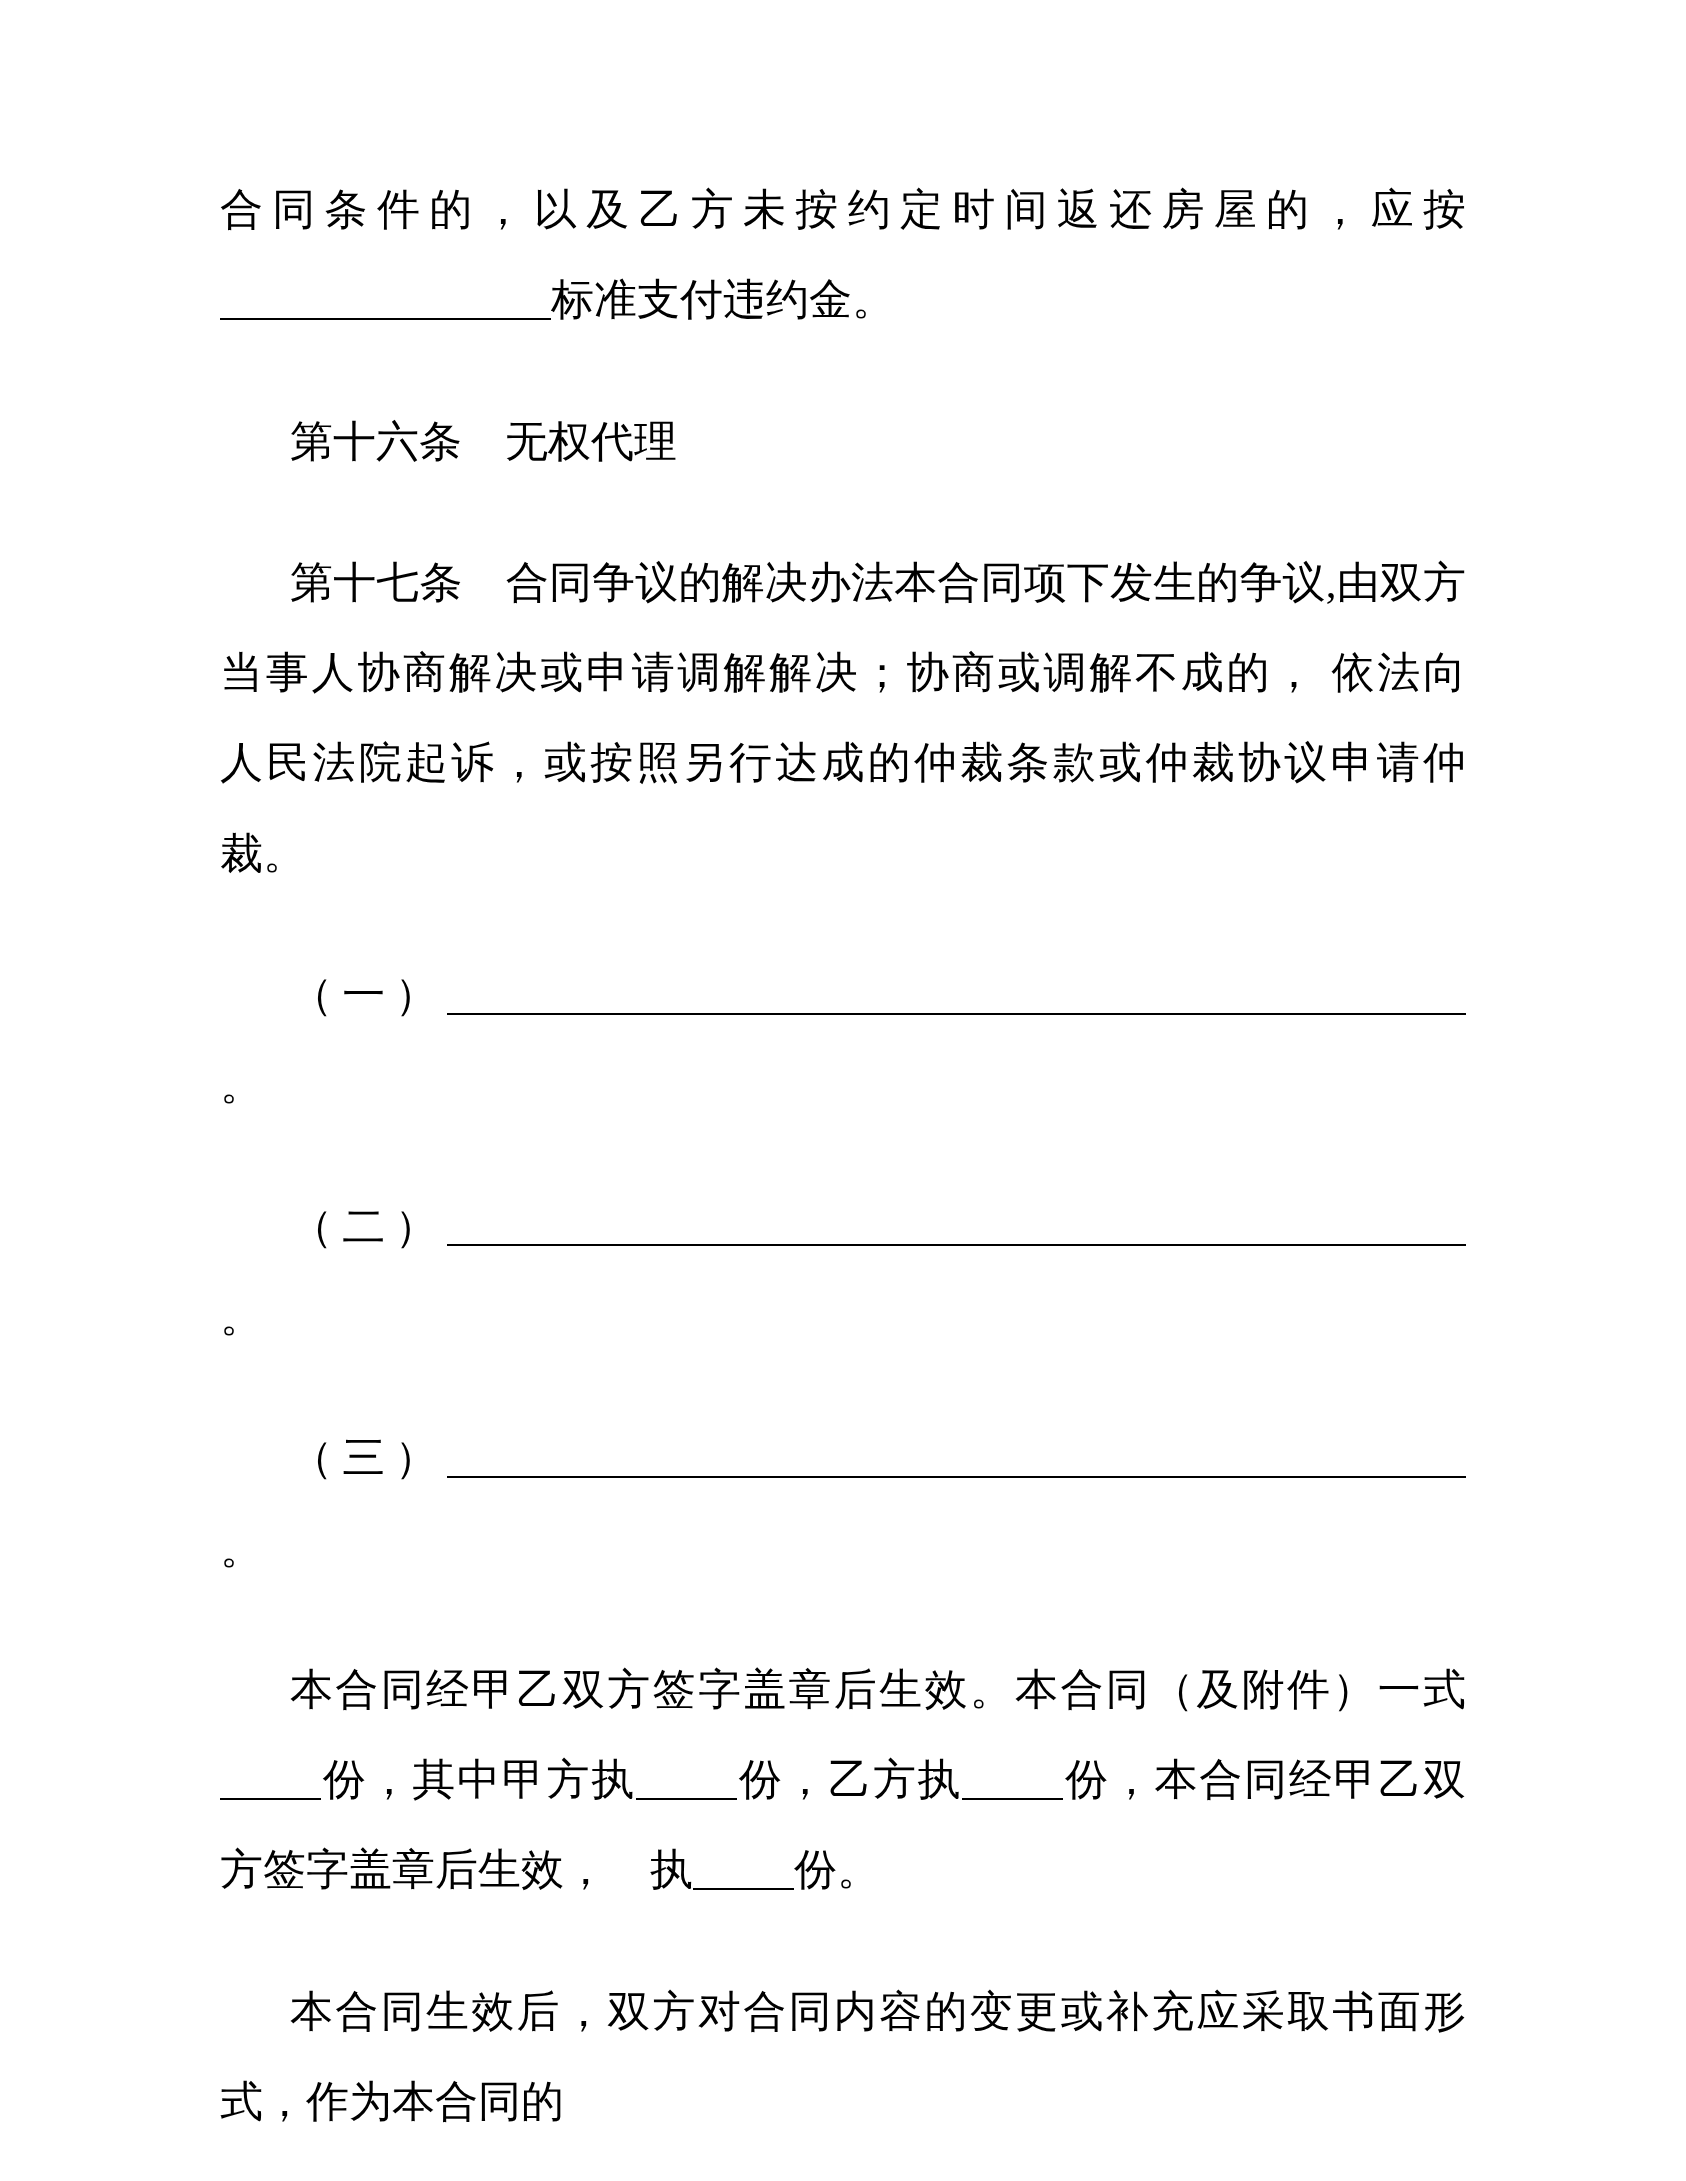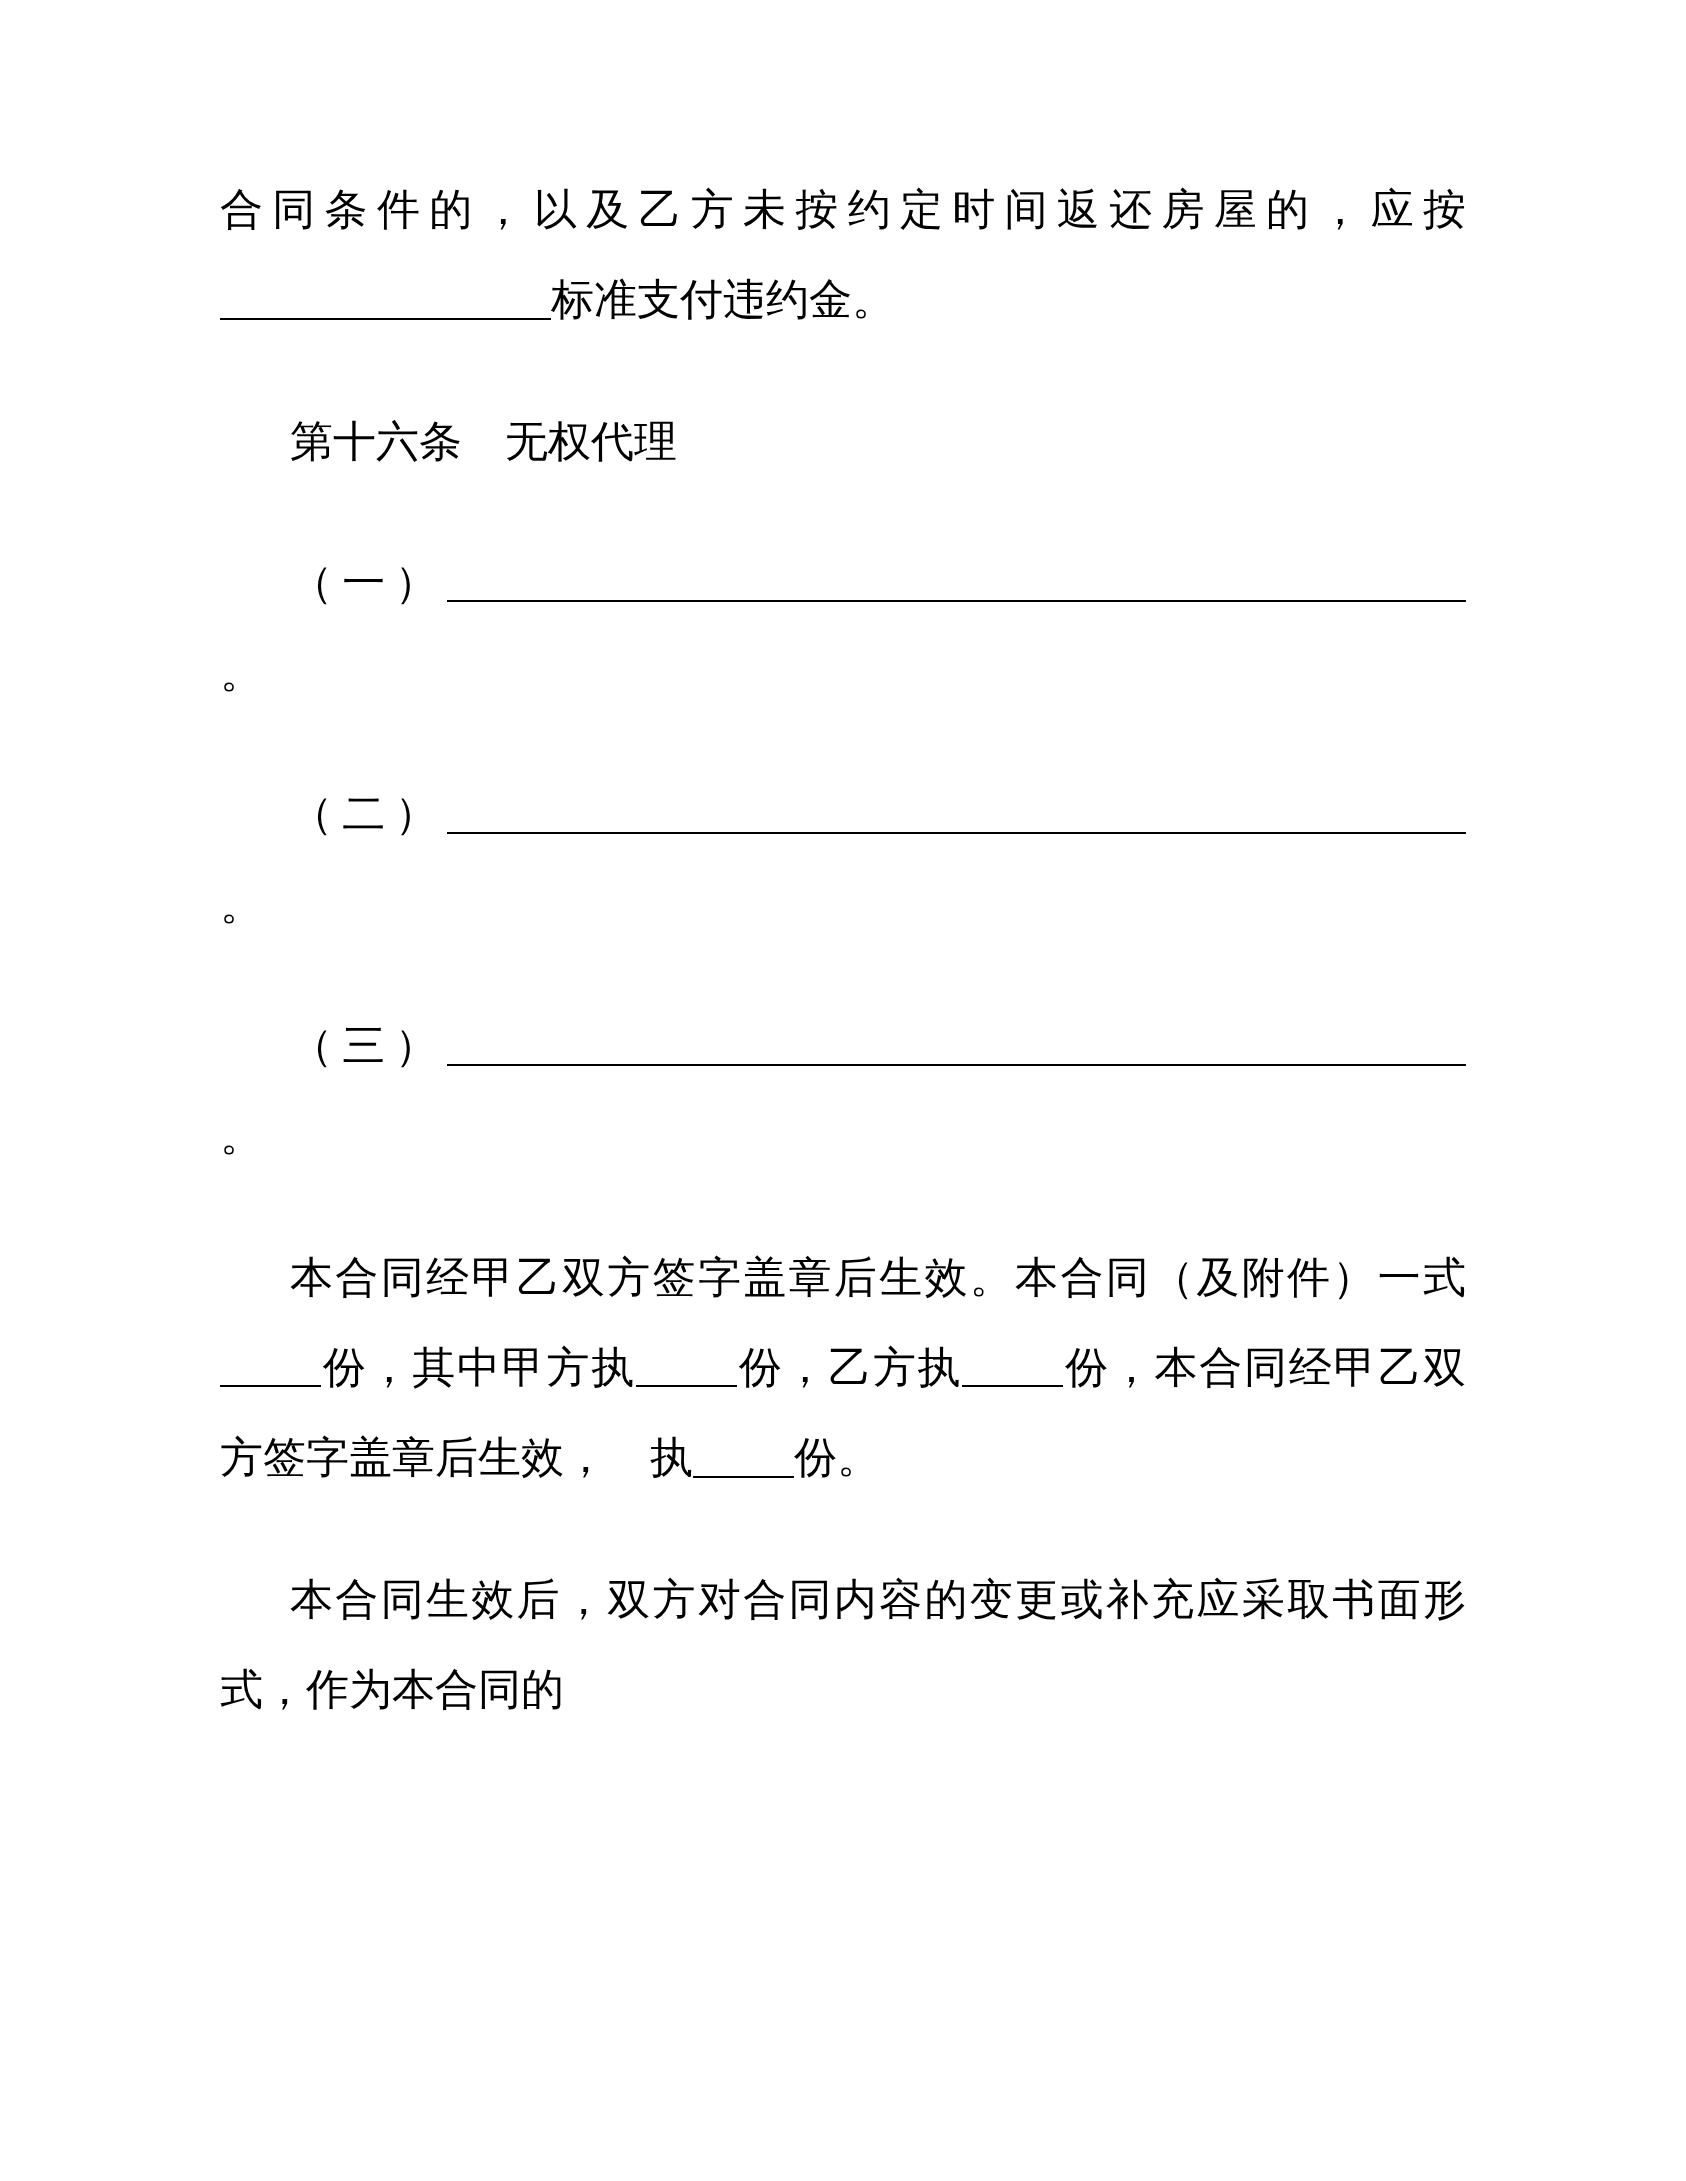--- a/index.html
+++ b/index.html
@@ -34,19 +34,20 @@
       border-bottom: 2.8px solid #000000;
       vertical-align: -5.5px;
     }
   </style>
 </head>
 <body>
 
 <div class="page">
     <p class="para"><span>合同条件的，以及乙方未按约定时间返还房屋的，应按</span><span class="blank" style="width: 331px;"></span><span>标准支付违约金。</span></p>
     <p class="para indent"><span>第十六条　无权代理</span></p>
+    <p class="para indent"><span>第十七条　合同争议的解决办法本合同项下发生的争议,由双方当事人协商解决或申请调解解决；协商或调解不成的， 依法向　人民法院起诉，或按照另行达成的仲裁条款或仲裁协议申请仲裁。</span></p>
     <p class="para indent"><span>（一）</span><span class="blank" style="width: 1019px;"></span><span>。</span></p>
     <p class="para indent"><span>（二）</span><span class="blank" style="width: 1019px;"></span><span>。</span></p>
     <p class="para indent"><span>（三）</span><span class="blank" style="width: 1019px;"></span><span>。</span></p>
     <p class="para indent"><span>本合同经甲乙双方签字盖章后生效。本合同（及附件）一式</span><span class="blank" style="width: 101px;"></span><span>份，其中甲方执</span><span class="blank" style="width: 101px;"></span><span>份，乙方执</span><span class="blank" style="width: 101px;"></span><span>份，本合同经甲乙双方签字盖章后生效，　执</span><span class="blank" style="width: 101px;"></span><span>份。</span></p>
     <p class="para indent"><span>本合同生效后，双方对合同内容的变更或补充应采取书面形式，作为本合同的</span></p>
   </div>
 
 
 </body></html>

